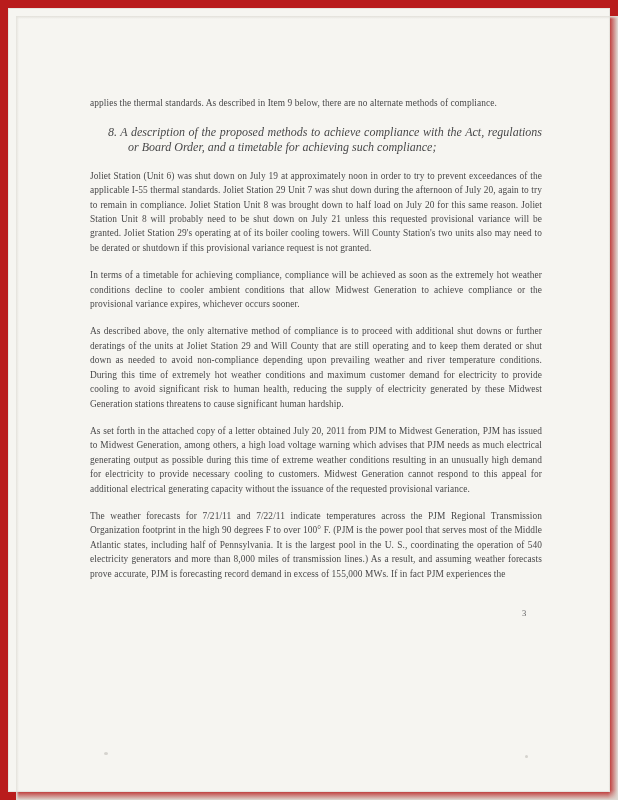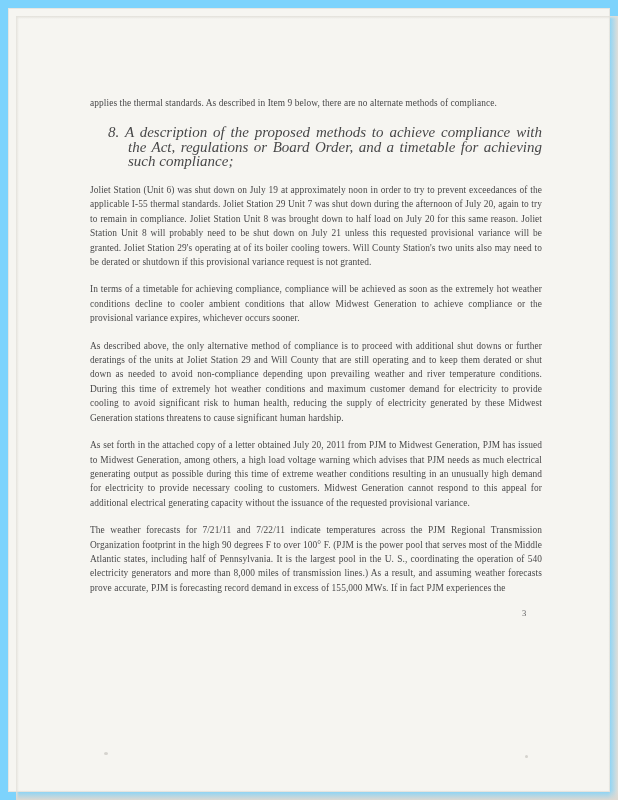--- a/index.html
+++ b/index.html
@@ -12,21 +12,21 @@
     height: 800px;
     overflow: hidden;
     font-family: "Liberation Serif", serif;
   }
   .page {
     position: absolute;
     left: 0;
     top: 0;
     width: 618px;
     height: 800px;
-    background: #7dd3fc;
+    background: #b91c1c;
     box-sizing: border-box;
   }
   .scan {
     position: absolute;
     left: 8px;
     top: 8px;
     width: 602px;
     height: 784px;
     background: #f6f5f1;
     box-shadow: inset 0 0 0 1px #e7e6e1;
@@ -46,21 +46,21 @@
     letter-spacing: 0.08px;
     opacity: 0.86;
   }
   p.first {
     margin-bottom: 15px;
   }
   .heading {
     margin: 0 0 15px 0;
     padding-left: 38px;
     text-indent: -20px;
-    font-size: 15px;
+    font-size: 12px;
     line-height: 14.2px;
     font-style: italic;
     color: #2a2a2c;
     opacity: 0.86;
     text-align: justify;
   }
   .heading .num {
     font-style: italic;
   }
   p.body {

